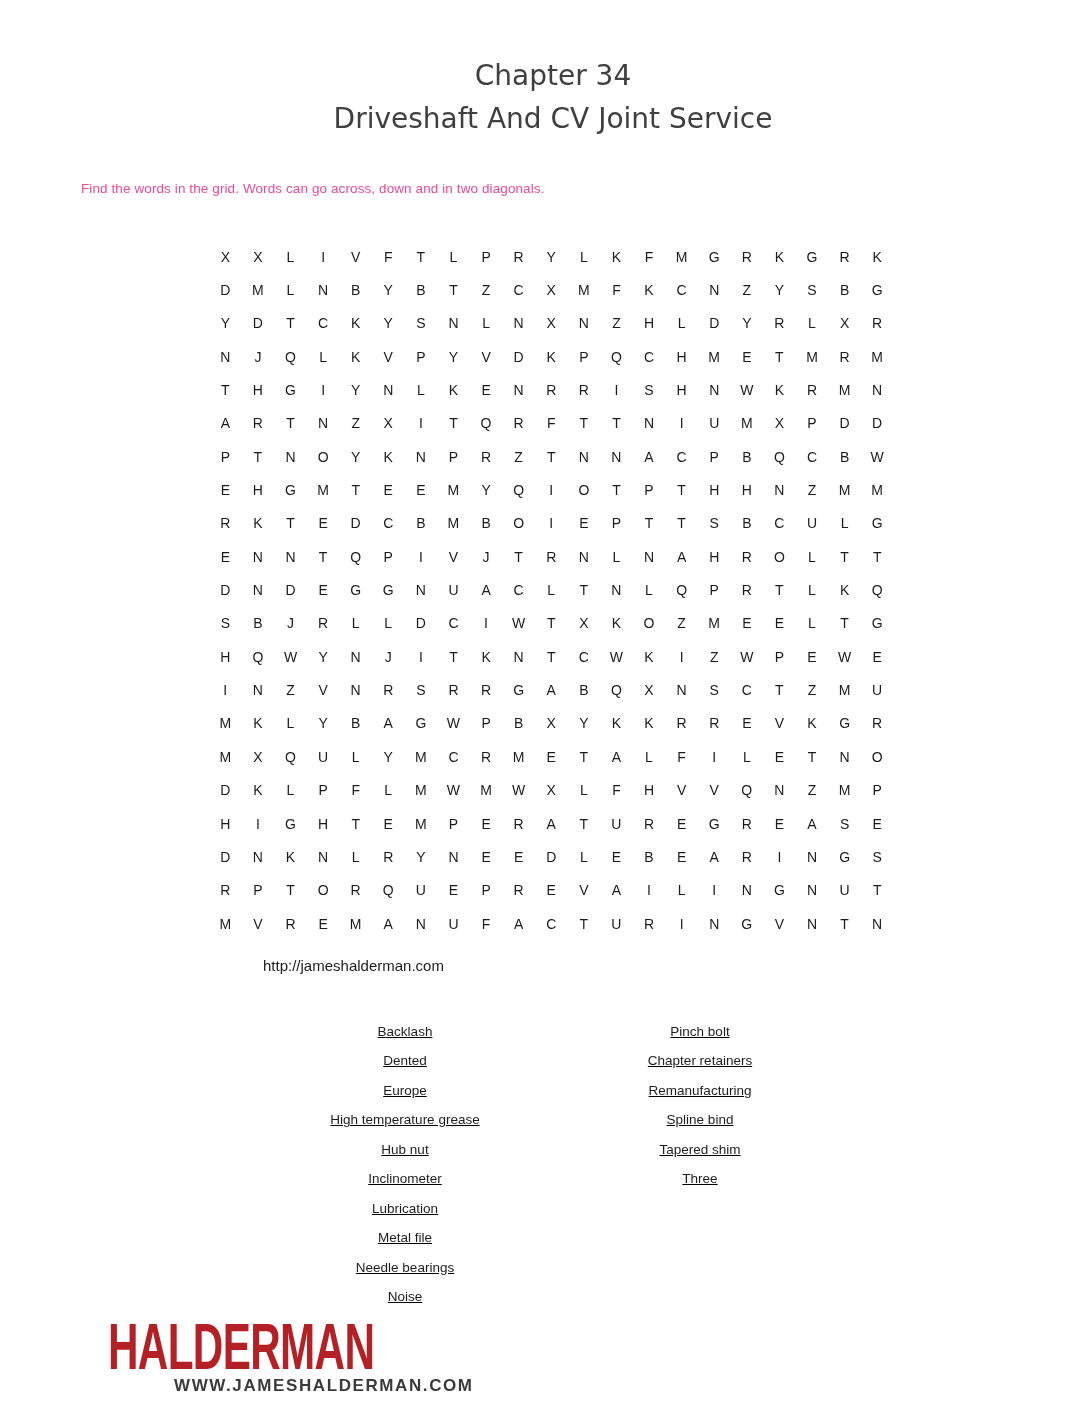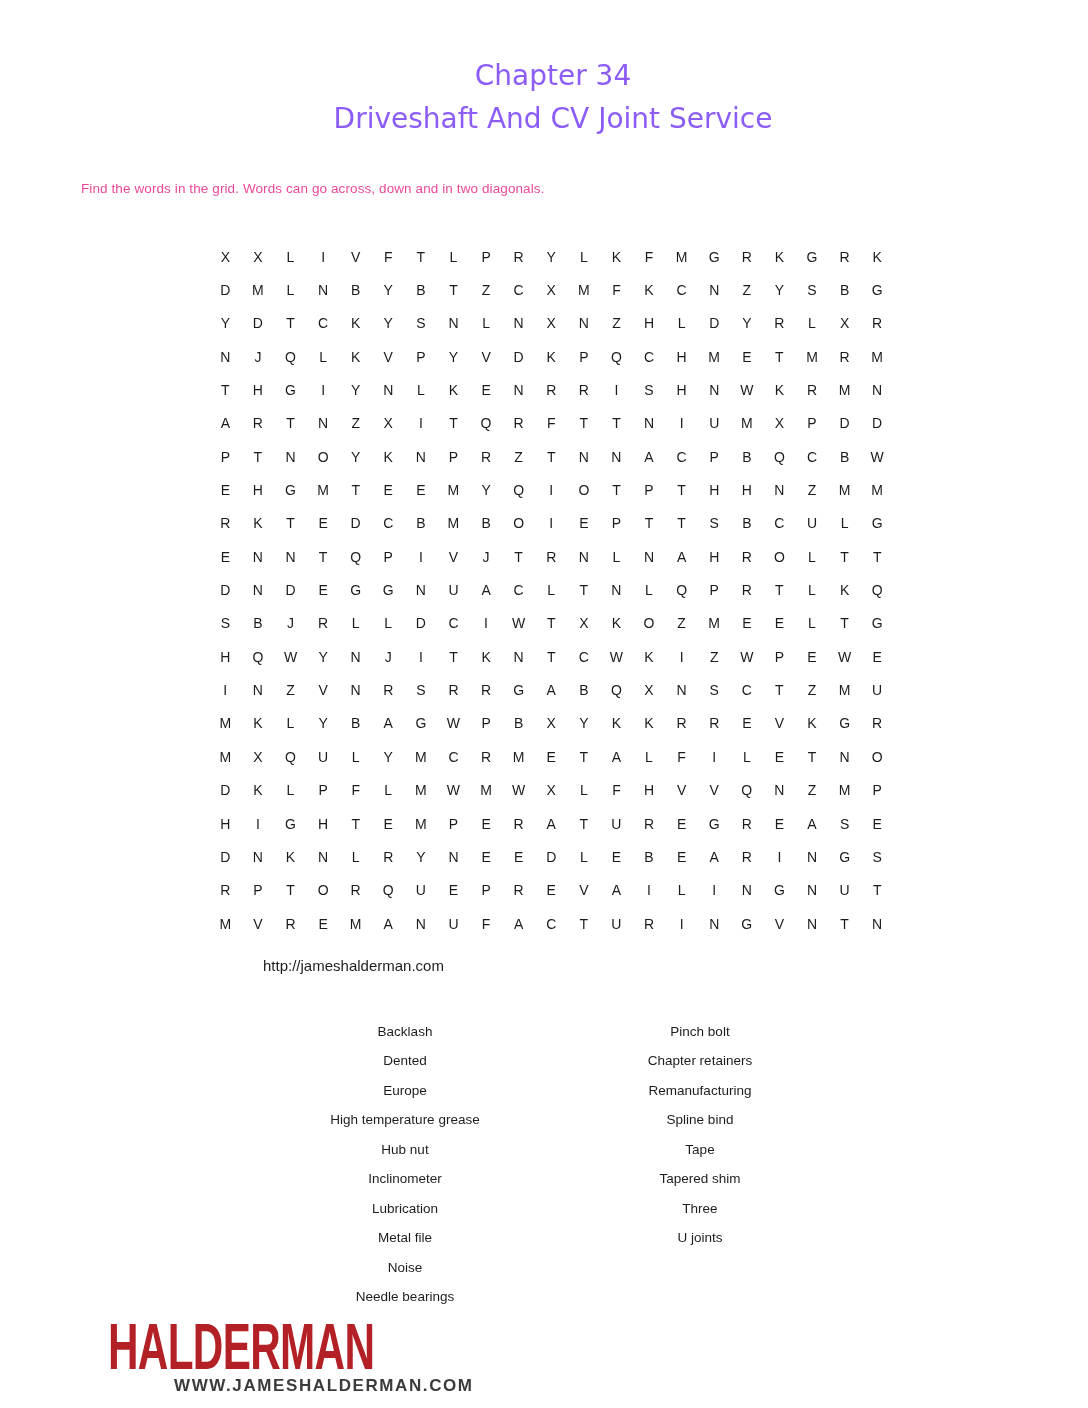--- a/index.html
+++ b/index.html
@@ -12,21 +12,21 @@
     font-family: "Liberation Sans", sans-serif;
   }
   .title-block {
     position: absolute;
     top: 54px;
     left: 18px;
     right: 0;
     text-align: center;
     font-size: 28px;
     line-height: 43px;
-    color: #8b5cf6;
+    color: #404040;
     font-family: "DejaVu Sans", "Liberation Sans", sans-serif;
   }
   .instructions {
     position: absolute;
     left: 81px;
     top: 181px;
     font-size: 13.5px;
     color: #ec4899;
     letter-spacing: 0.1px;
   }
@@ -46,21 +46,21 @@
     color: #1b1b1b;
   }
   .source-url {
     position: absolute;
     left: 227px;
     top: 957px;
     font-size: 15px;
     color: #1d1d1d;
     padding-left: 36px;
   }
-  .wordlist-col { position: absolute; top: 1017px; width: 300px; }
+  .wordlist-col { position: absolute; top: 1017px; width: 300px; text-decoration: underline; }
   .wordlist-col.left  { left: 255px; }
   .wordlist-col.right { left: 550px; }
   .word {
     height: 29.45px;
     line-height: 29.45px;
     font-size: 13.5px;
     color: #1d1d1d;
     text-align: center;
     white-space: nowrap;
   }
@@ -547,32 +547,30 @@
 
   <div class="wordlist-col left">
       <div class="word">Backlash</div>
       <div class="word">Dented</div>
       <div class="word">Europe</div>
       <div class="word">High temperature grease</div>
       <div class="word">Hub nut</div>
       <div class="word">Inclinometer</div>
       <div class="word">Lubrication</div>
       <div class="word">Metal file</div>
+      <div class="word">Needle bearings</div>
       <div class="word">Noise</div>
-      <div class="word">Needle bearings</div>
     </div>
 
   <div class="wordlist-col right">
       <div class="word">Pinch bolt</div>
       <div class="word">Chapter retainers</div>
       <div class="word">Remanufacturing</div>
       <div class="word">Spline bind</div>
-      <div class="word">Tape</div>
       <div class="word">Tapered shim</div>
       <div class="word">Three</div>
-      <div class="word">U joints</div>
     </div>
 
   <div class="logo-text" style="color: rgb(179, 32, 37);">HALDERMAN</div>
 
   <div class="logo-website" style="color: rgb(59, 59, 59);">WWW.JAMESHALDERMAN.COM</div>
 
 </div>
 
 </body></html>

